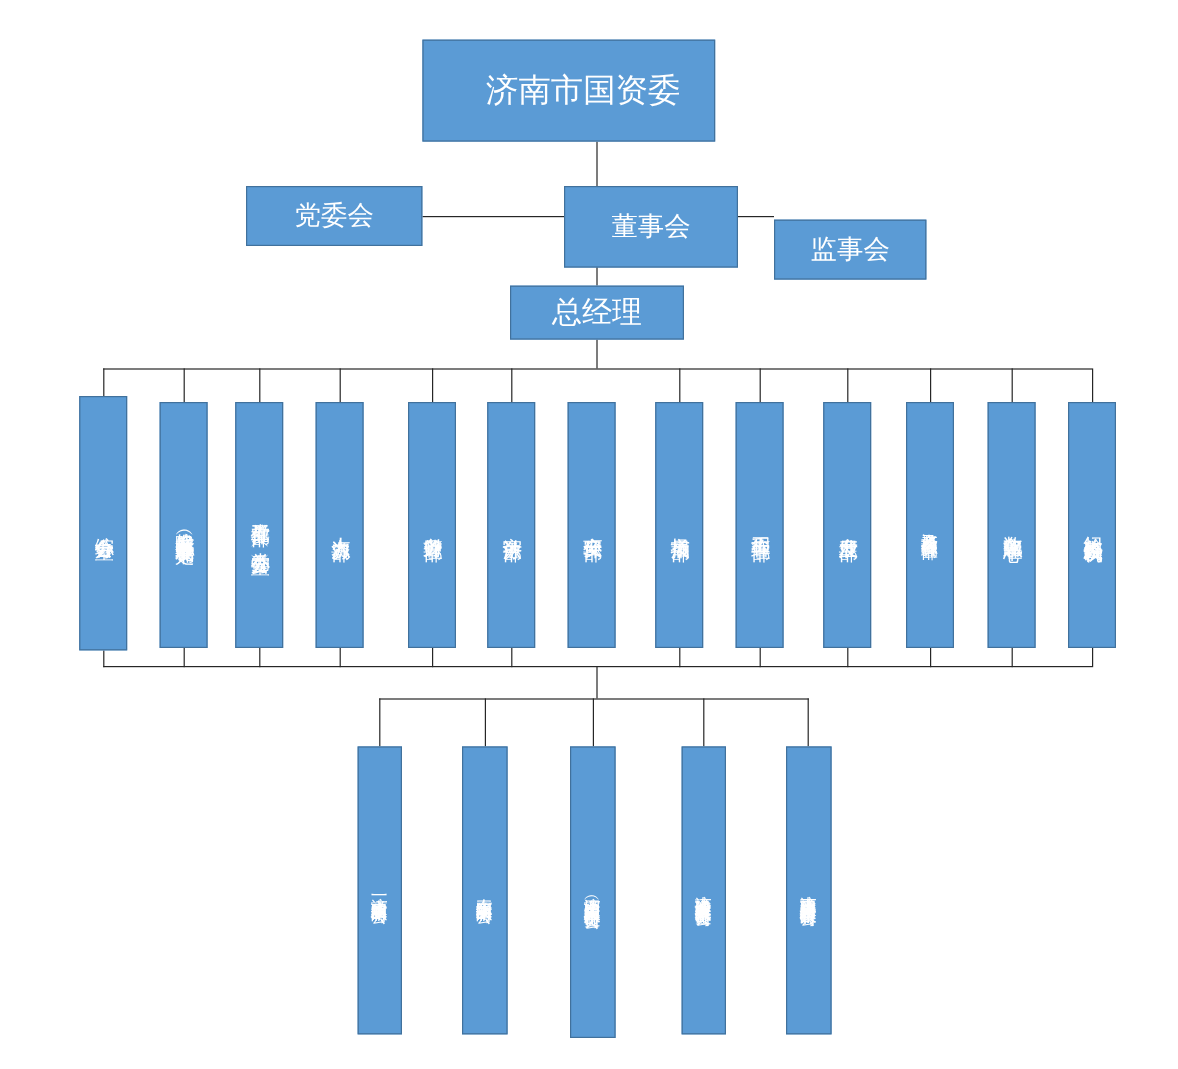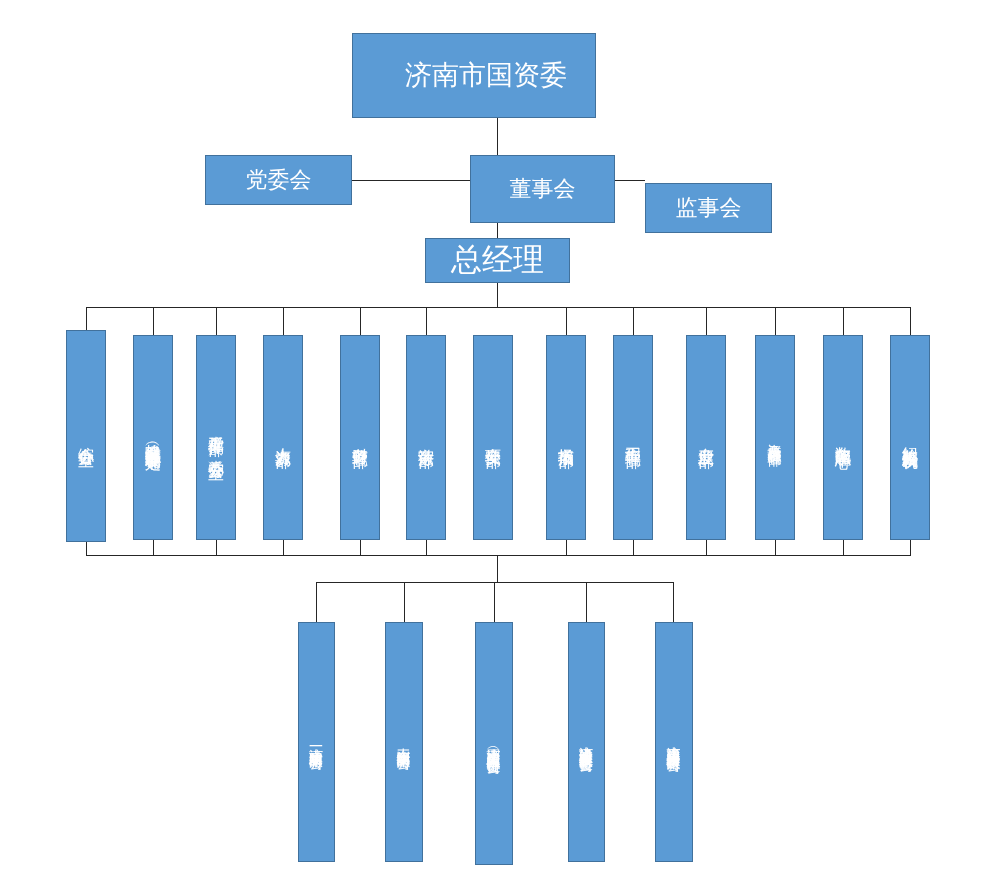--- a/index.html
+++ b/index.html
@@ -28,21 +28,21 @@
     writing-mode:horizontal-tb;
   }
   .node.v{
     writing-mode:vertical-rl;
     text-orientation:upright;
     line-height:1.0;
     letter-spacing:1px;
   }
   .node-root{font-size:27px;}
   .node-l2{font-size:22px;}
-  .node-l3{font-size:31px;}
+  .node-l3{font-size:25px;}
   .node-dept{font-size:16px;}
   .node-sub{font-size:14px;}
 
   .line{
     position:absolute;
     background:#262626;
     z-index:1;
   }
   .line.v{width:1px;}
   .line.h{height:1px;}

